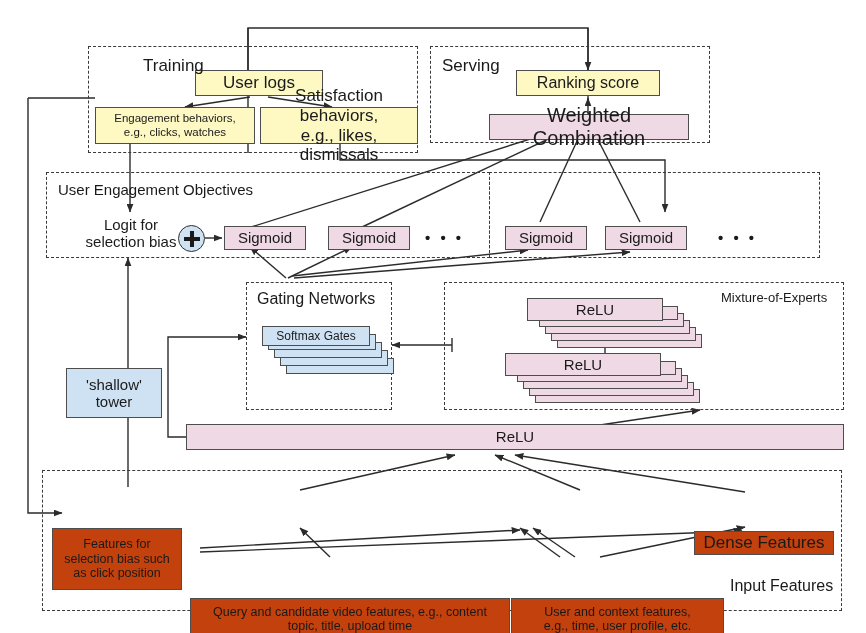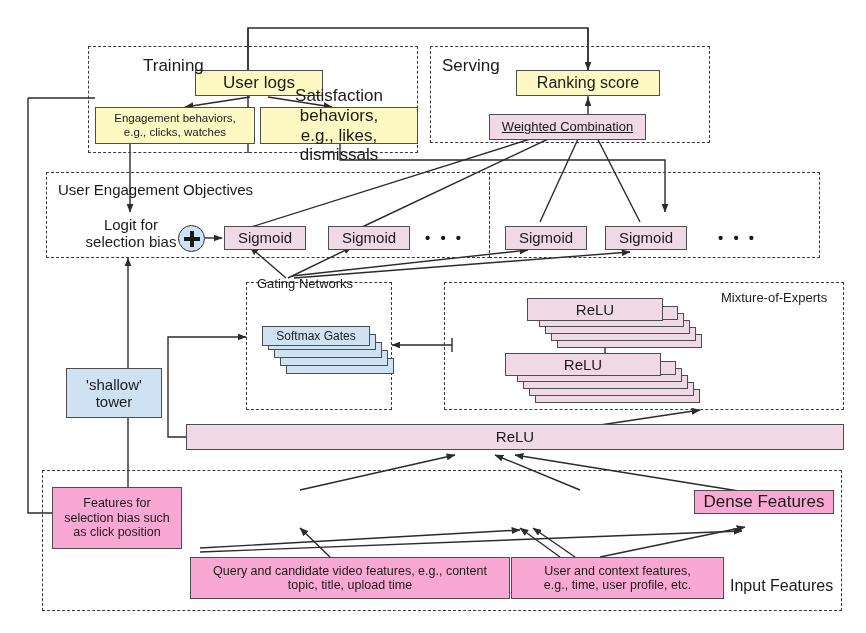--- a/index.html
+++ b/index.html
@@ -33,21 +33,21 @@
     align-items: center;
     justify-content: center;
     text-align: center;
     border: 1px solid #4d4d4d;
     line-height: 1.15;
     z-index: 5;
   }
   .green  { background: #fef9c3; }
   .pink   { background: #eed9e4; }
   .blue   { background: #cfe2f3; }
-  .yellow { background: #f9a8d4; }
+  .yellow { background: #c2410c; margin-top: 41px; }
   .purple { background: #d9d2e9; }
   .rounded { border-radius: 9px; }
 
   .panel {
     position: absolute;
     box-sizing: border-box;
     border: 1.4px dashed #3a3a3a;
     background: transparent;
     z-index: 2;
   }
@@ -181,39 +181,39 @@
 
   <div class="panel" style="left:430px; top:46px; width:280px; height:97px;"></div>
   <div class="panel-label" style="left:442px; top:56px; font-size:17px;">Serving</div>
 
   <div class="panel" style="left:46px; top:172px; width:444px; height:86px;"></div>
   <div class="panel-label" style="left:58px; top:181px; font-size:15px;">User Engagement Objectives</div>
 
   <div class="panel" style="left:489px; top:172px; width:331px; height:86px;"></div>
 
   <div class="panel" style="left:246px; top:282px; width:146px; height:128px;"></div>
-  <div class="panel-label" style="left:257px; top:276px; font-size:13px;">Gating Networks</div>
+  <div class="panel-label" style="left:257px; top:290px; font-size:16px;">Gating Networks</div>
 
   <div class="panel" style="left:444px; top:282px; width:400px; height:128px;"></div>
   <div class="panel-label" style="left:721px; top:290px; font-size:13px;">Mixture-of-Experts</div>
 
   <div class="panel" style="left:42px; top:470px; width:800px; height:141px;"></div>
   <div class="panel-label" style="left:730px; top:577px; font-size:16px;">Input Features</div>
 
   <div class="node green" style="left:195px; top:70px; width:128px; height:26px; font-size:17px;">User logs</div>
 
   <div class="node green" style="left:95px; top:107px; width:160px; height:37px; font-size:11.5px; white-space:pre-line;">Engagement behaviors,
 e.g., clicks, watches</div>
 
   <div class="node green" style="left:260px; top:107px; width:158px; height:37px; font-size:17px; white-space:pre-line;">Satisfaction behaviors,
 e.g., likes, dismissals</div>
 
   <div class="node green" style="left:516px; top:70px; width:144px; height:26px; font-size:16px;">Ranking score</div>
 
-  <div class="node pink" style="left:489px; top:114px; width:157px; height:26px; font-size:13px;text-decoration:underline;">Weighted Combination</div>
+  <div class="node pink" style="left:489px; top:114px; width:200px; height:26px; font-size:20px;">Weighted Combination</div>
 
   <div class="plain-label" style="left:76px; top:216px; width:110px; font-size:15px; white-space:pre-line;">Logit for
 selection bias</div>
 
   <div class="plus-circle" style="left:178px; top:225px; width:25px; height:25px;"></div>
 
   <svg class="svg-layer" viewBox="0 0 866 633">
     <g stroke="#2b2b2b" stroke-width="1.4" fill="none">
       <path d="M205,238 L222,238" marker-end="url(#arrowhead)"></path>
     </g>

